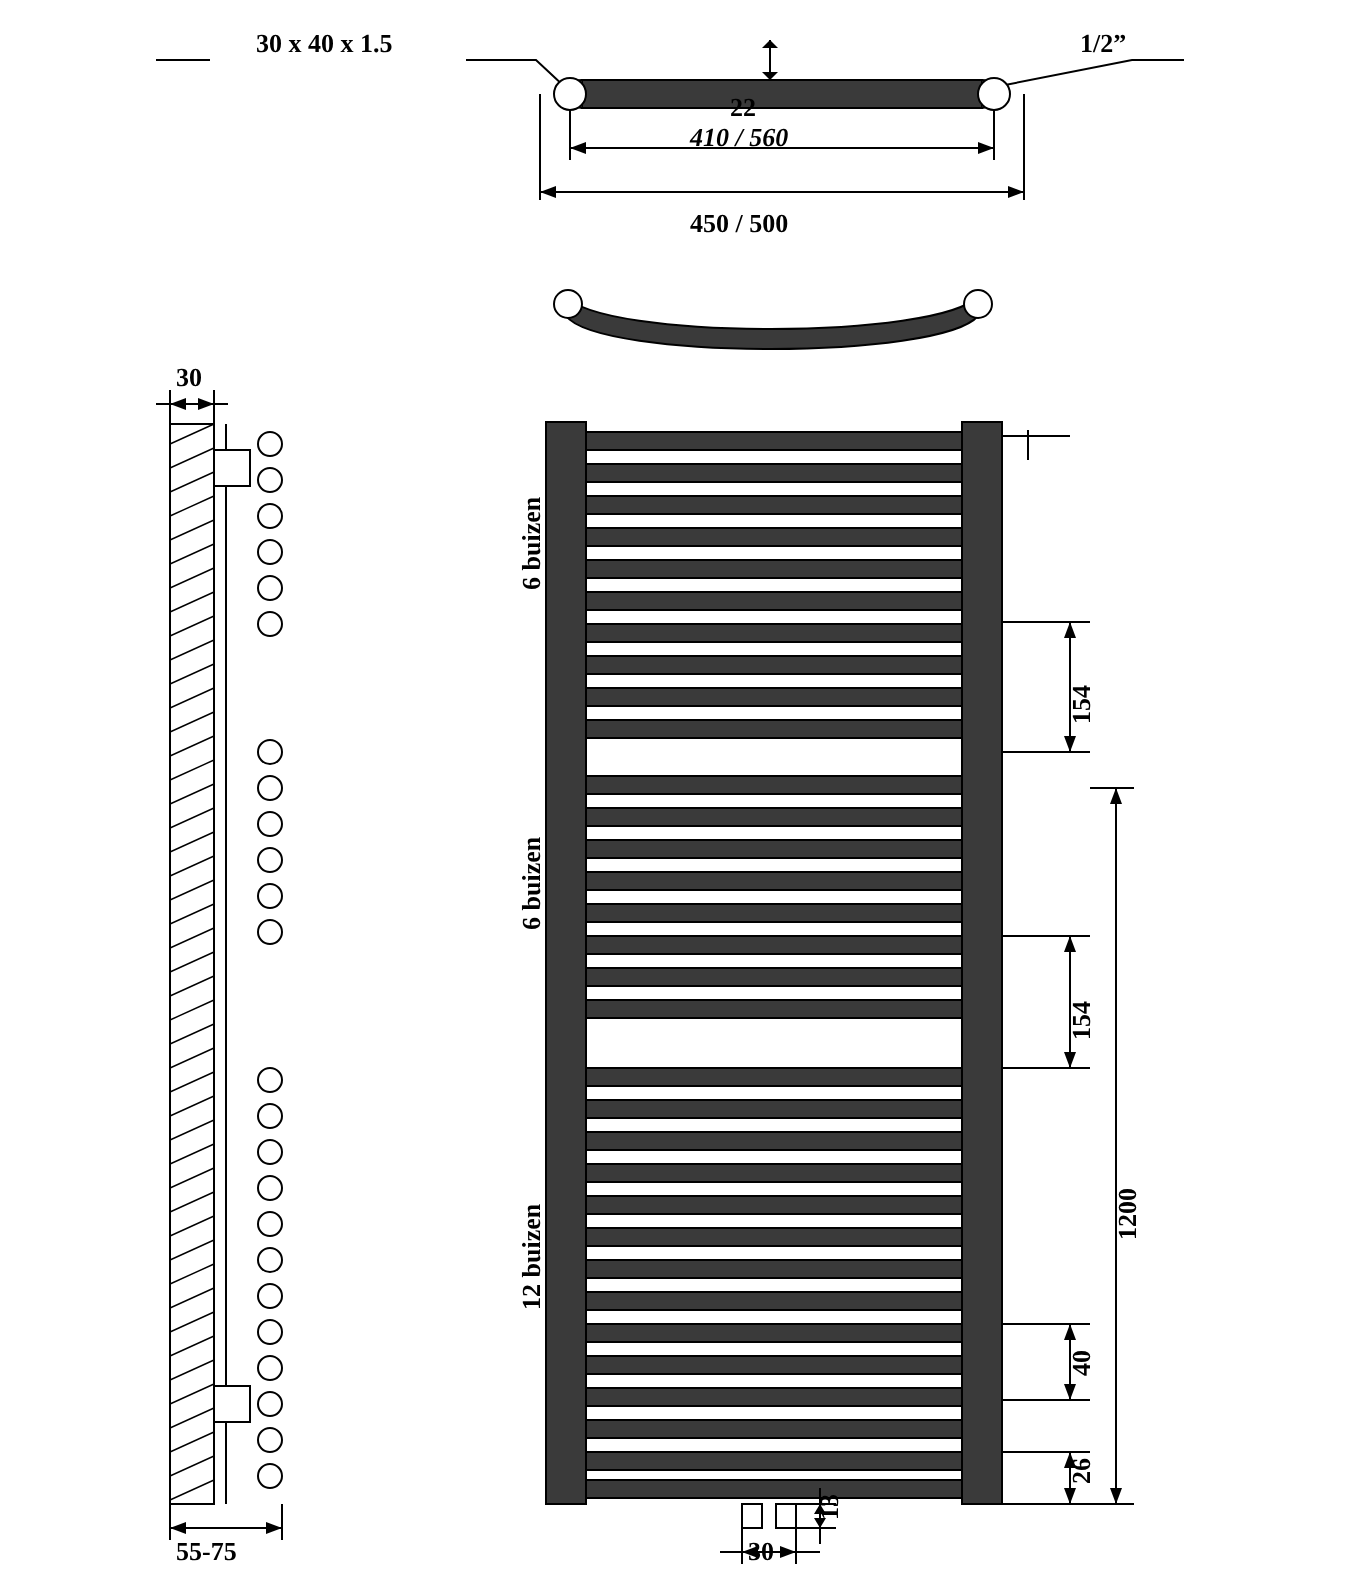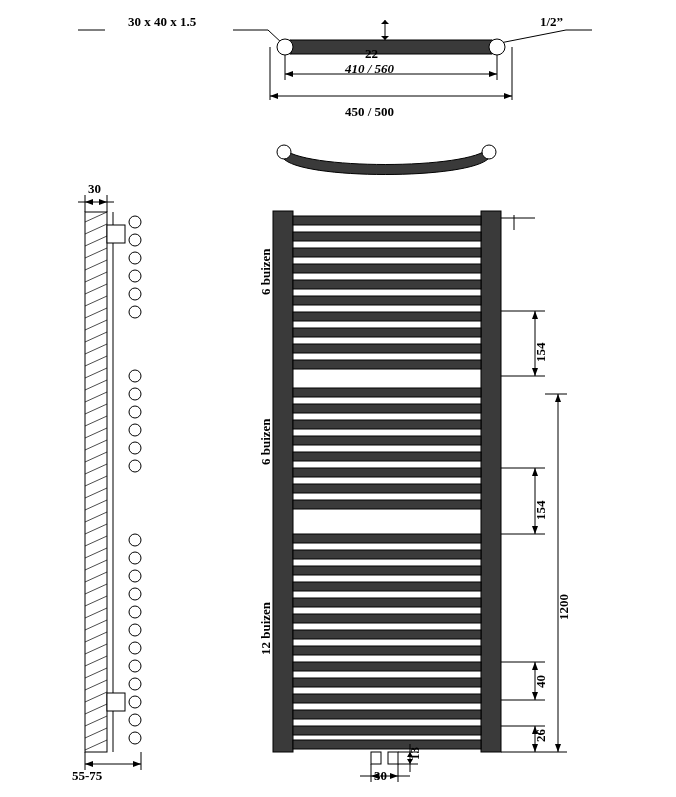--- a/index.html
+++ b/index.html
@@ -241,21 +241,21 @@
     </g>
   </svg>
 
   <div class="lbl" style="left:128px;top:14px;">30 x 40 x 1.5</div>
   <div class="lbl" style="left:365px;top:14px;margin-top:32px;">22</div>
   <div class="lbl" style="left:540px;top:14px;text-align:right;">1/2”</div>
   <div class="lbl" style="left:345px;top:61px;font-style:italic;">410 / 560</div>
   <div class="lbl" style="left:345px;top:104px;">450 / 500</div>
 
   <div class="lbl" style="left:88px;top:181px;">30</div>
-  <div class="lbl" style="left:72px;top:768px;font-family:Liberation Serif, serif;">55-75</div>
+  <div class="lbl" style="left:88px;top:768px;font-family:Liberation Serif, serif;">55-75</div>
 
   <div class="lbl vert" style="left:258px;top:295px;transform:rotate(-90deg);">6 buizen</div>
   <div class="lbl vert" style="left:258px;top:465px;transform:rotate(-90deg);">6 buizen</div>
   <div class="lbl vert" style="left:258px;top:655px;transform:rotate(-90deg);">12 buizen</div>
 
   <div class="lbl vert" style="left:533px;top:362px;transform:rotate(-90deg);">154</div>
   <div class="lbl vert" style="left:533px;top:520px;transform:rotate(-90deg);">154</div>
   <div class="lbl vert" style="left:556px;top:620px;transform:rotate(-90deg);">1200</div>
   <div class="lbl vert" style="left:533px;top:688px;transform:rotate(-90deg);">40</div>
   <div class="lbl vert" style="left:533px;top:742px;transform:rotate(-90deg);">26</div>

